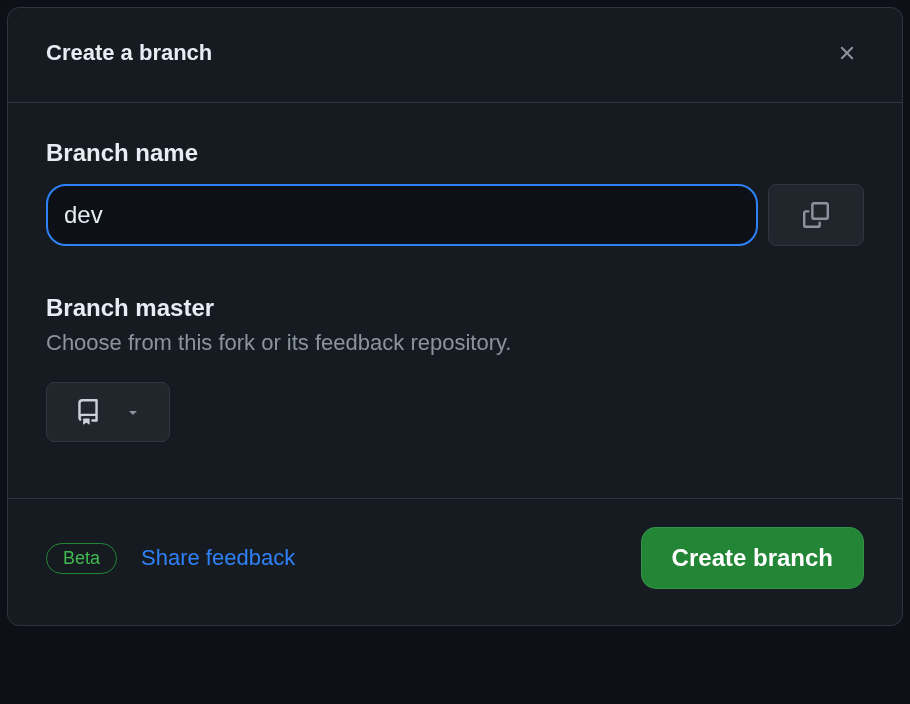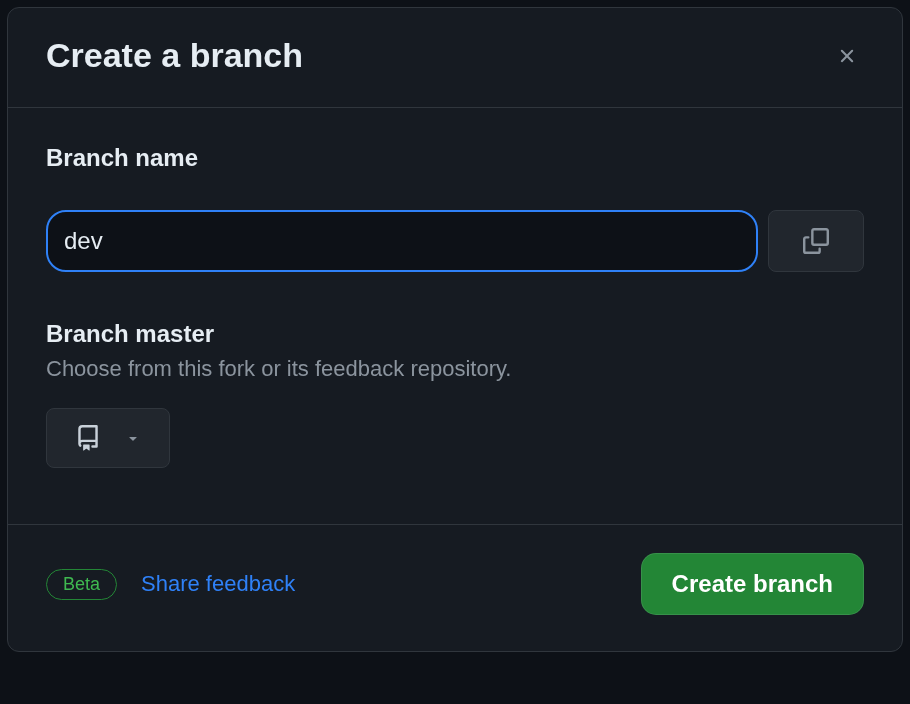--- a/index.html
+++ b/index.html
@@ -29,21 +29,21 @@
     }
     
     .dialog-header {
       display: flex;
       align-items: center;
       justify-content: space-between;
       padding: 28px 38px 32px 38px;
     }
     
     .dialog-title {
-      font-size: 34px;
+      font-size: 22px;
       font-weight: 600;
       color: #e6edf3;
     }
     
     .close-button {
       background: transparent;
       border: none;
       color: #8b949e;
       cursor: pointer;
       padding: 6px;
@@ -59,21 +59,21 @@
     }
     
     .dialog-body {
       padding: 36px 38px 36px 38px;
     }
     
     .field-label {
       font-size: 24px;
       font-weight: 600;
       color: #e6edf3;
-      margin-bottom: 38px;
+      margin-bottom: 17px;
       display: block;
     }
     
     .input-row {
       display: flex;
       gap: 10px;
       margin-bottom: 48px;
     }
     
     .text-input {

